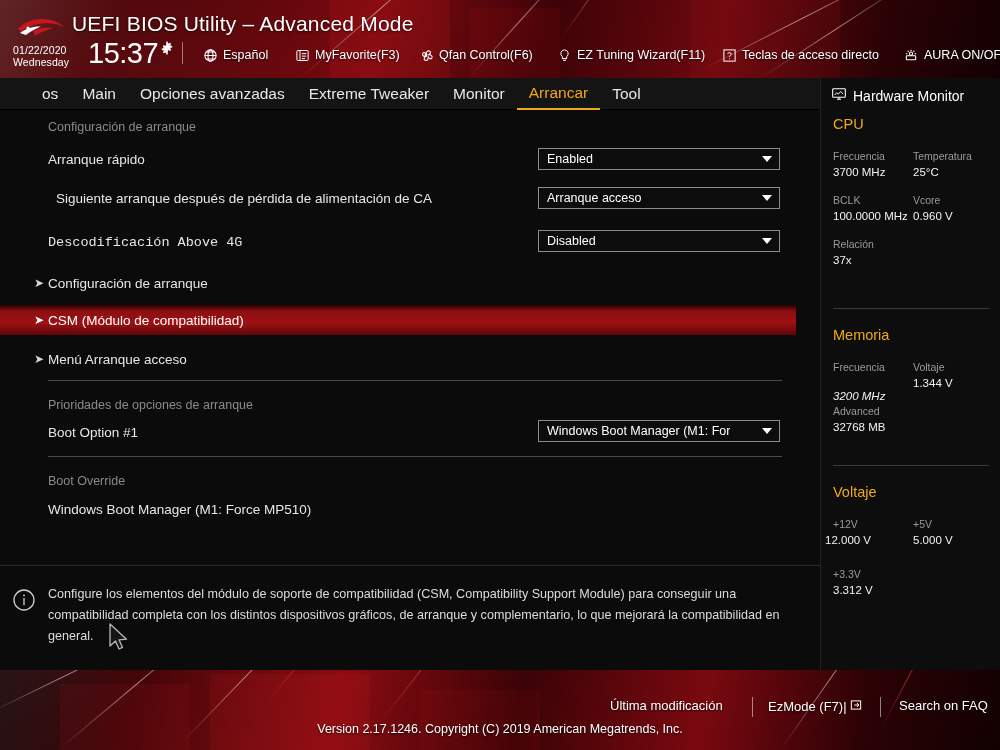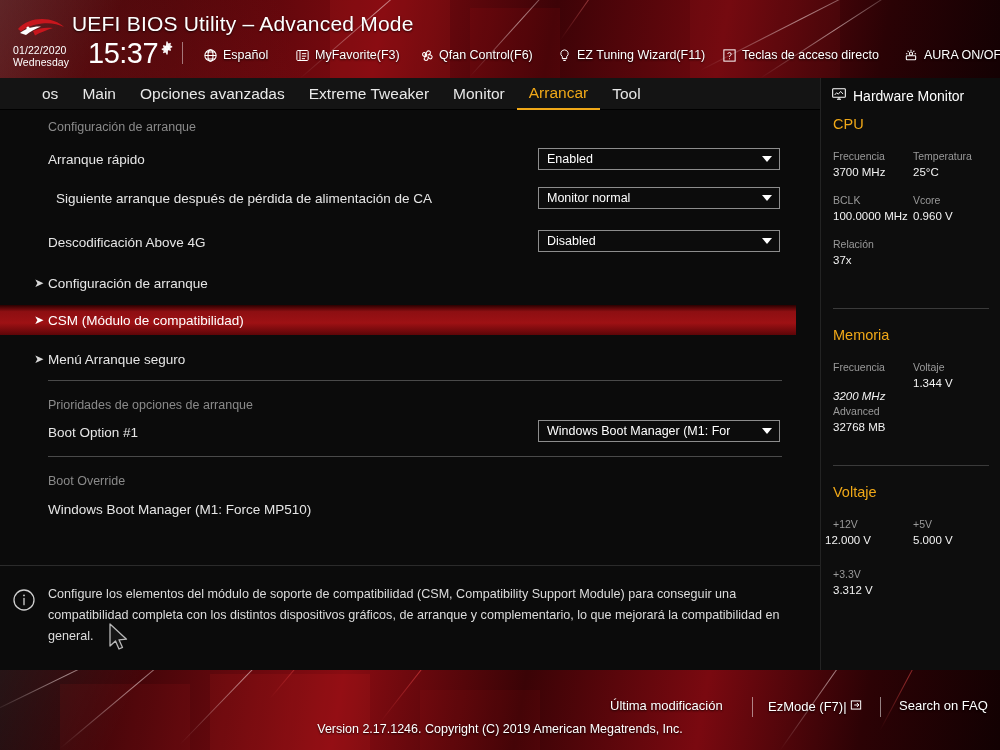--- a/index.html
+++ b/index.html
@@ -235,45 +235,45 @@
     </div>
     <div class="combo" style="top:38px;">
       <span class="val">Enabled</span>
       <span class="caret"></span>
     </div>
 
     <div class="row" style="top:73px;">
       <span class="lbl-item indent">Siguiente arranque después de pérdida de alimentación de CA</span>
     </div>
     <div class="combo" style="top:77px;">
-      <span class="val">Monitor normal</span>
+      <span class="val">Arranque acceso</span>
       <span class="caret"></span>
     </div>
 
-    <div class="row" style="top:117px;">
+    <div class="row" style="top:117px;font-family:Liberation Mono, monospace;">
       <span class="lbl-item">Descodificación Above 4G</span>
     </div>
     <div class="combo" style="top:120px;">
       <span class="val">Disabled</span>
       <span class="caret"></span>
     </div>
 
     <div class="submenu" style="top:158px;">
       <span class="arr">➤</span>
       <span class="txt">Configuración de arranque</span>
     </div>
 
     <div class="submenu sel" style="top:195px;">
       <span class="arr">➤</span>
       <span class="txt">CSM (Módulo de compatibilidad)</span>
     </div>
 
     <div class="submenu" style="top:234px;">
       <span class="arr">➤</span>
-      <span class="txt">Menú Arranque seguro</span>
+      <span class="txt">Menú Arranque acceso</span>
     </div>
 
     <div class="hr" style="top:270px;"></div>
 
     <div class="row" style="top:280px;">
       <span class="lbl-section">Prioridades de opciones de arranque</span>
     </div>
 
     <div class="row" style="top:307px;">
       <span class="lbl-item">Boot Option #1</span>

